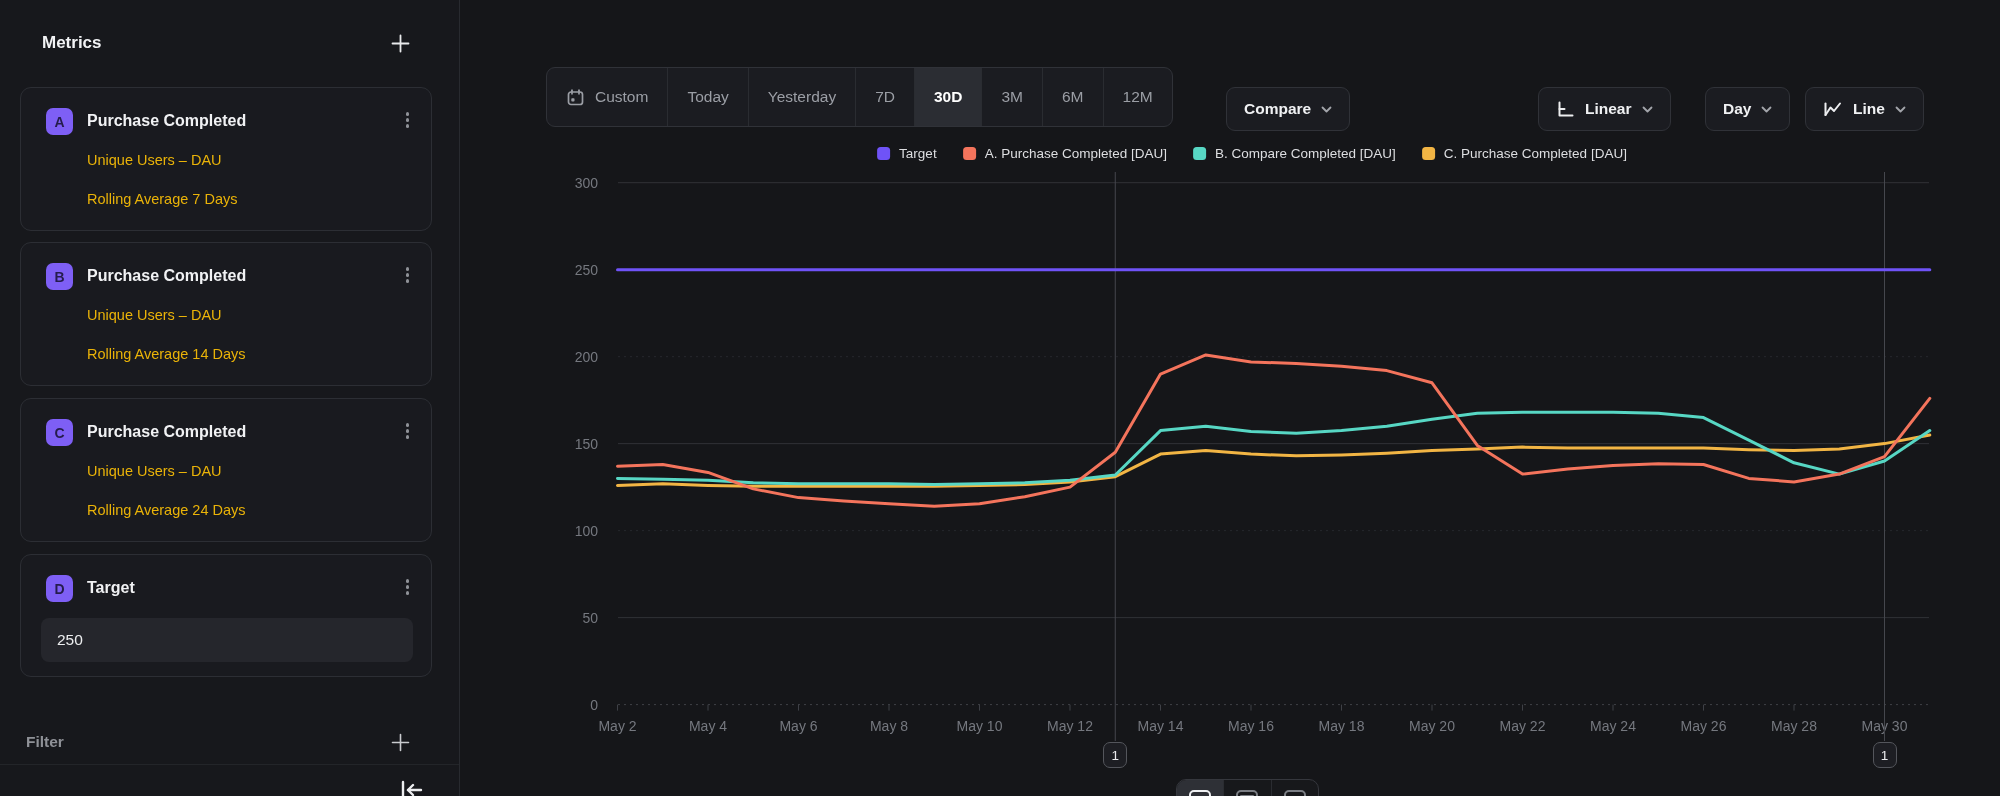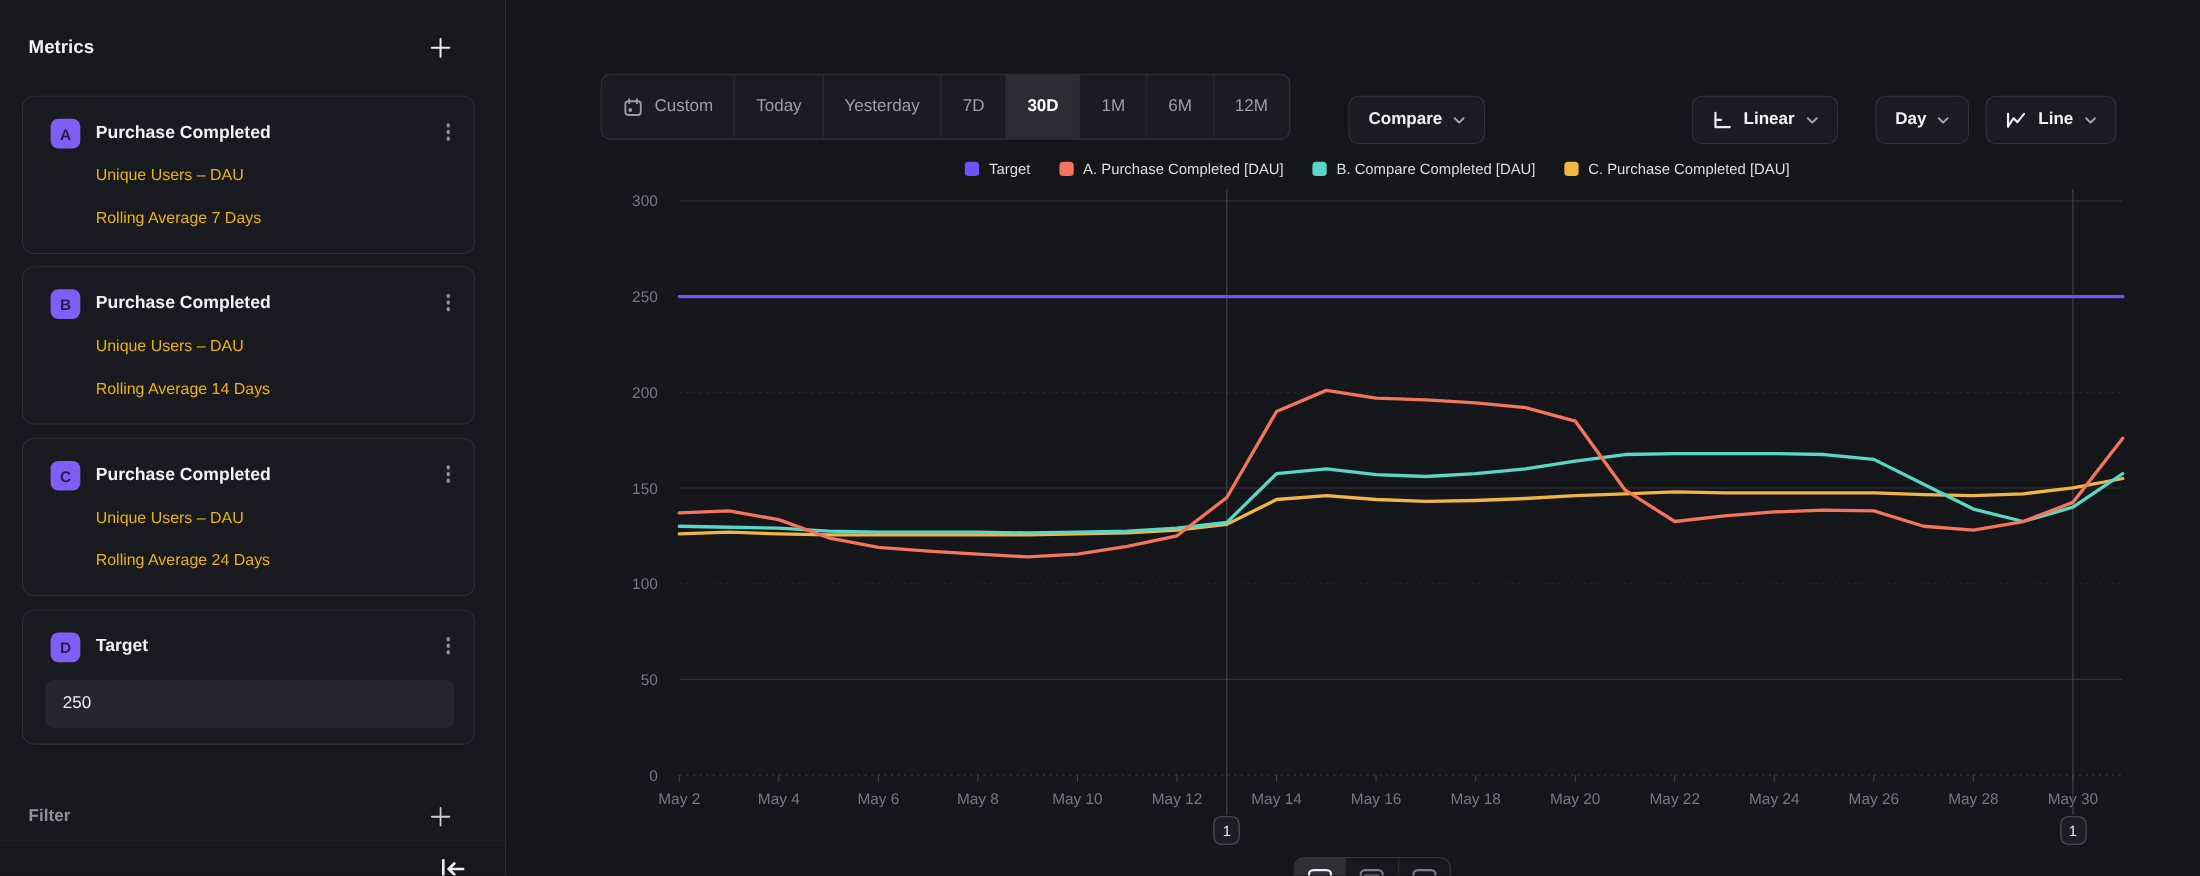--- a/index.html
+++ b/index.html
@@ -5,21 +5,21 @@
   * { box-sizing: border-box; }
   html,body { margin:0; padding:0; }
   body {
     width:2000px; height:796px; position:relative; overflow:hidden;
     background:#151619; color:#ECEDEF;
     font-family:"Liberation Sans", sans-serif;
   }
   
   .sidebar { position:absolute; left:0; top:0; width:460px; height:796px;
     background:#17181C; border-right:1px solid #282A2F; }
-  .sidebar-header { position:absolute; left:26px; right:46px; top:22px; height:42px;
+  .sidebar-header { position:absolute; left:42px; right:46px; top:22px; height:42px;
     display:flex; justify-content:space-between; align-items:center; }
   .sidebar-title { font-size:17px; font-weight:bold; color:#F2F3F5; }
   .icon-btn { width:26px; height:26px; display:flex; align-items:center; justify-content:center; cursor:pointer; }
   .card { position:absolute; left:20px; width:412px; border:1px solid #2C2E34;
     border-radius:11px; background:#191A1F; padding:20px 16px 0 25px; }
   .card-head { display:flex; align-items:flex-start; }
   .badge { width:27px; height:27px; border-radius:7px; background:#7E5FF5; color:#251C4D;
     font-weight:bold; font-size:14px; display:flex; align-items:center; justify-content:center; flex:none; }
   .card-title { margin-left:14px; margin-top:4px; font-size:16px; font-weight:bold; color:#F1F2F4; flex:1; }
   .kebab { display:flex; flex-direction:column; gap:2.5px; padding:4px 6px; cursor:pointer; }
@@ -168,21 +168,21 @@
     <div class="range-seg">
       <span>Yesterday</span>
     </div>
     <div class="range-seg">
       <span>7D</span>
     </div>
     <div class="range-seg active">
       <span>30D</span>
     </div>
     <div class="range-seg">
-      <span>1M</span>
+      <span>3M</span>
     </div>
     <div class="range-seg">
       <span>6M</span>
     </div>
     <div class="range-seg">
       <span>12M</span>
     </div>
   </div>
 
 <button class="btn" style="left:1226px;">

